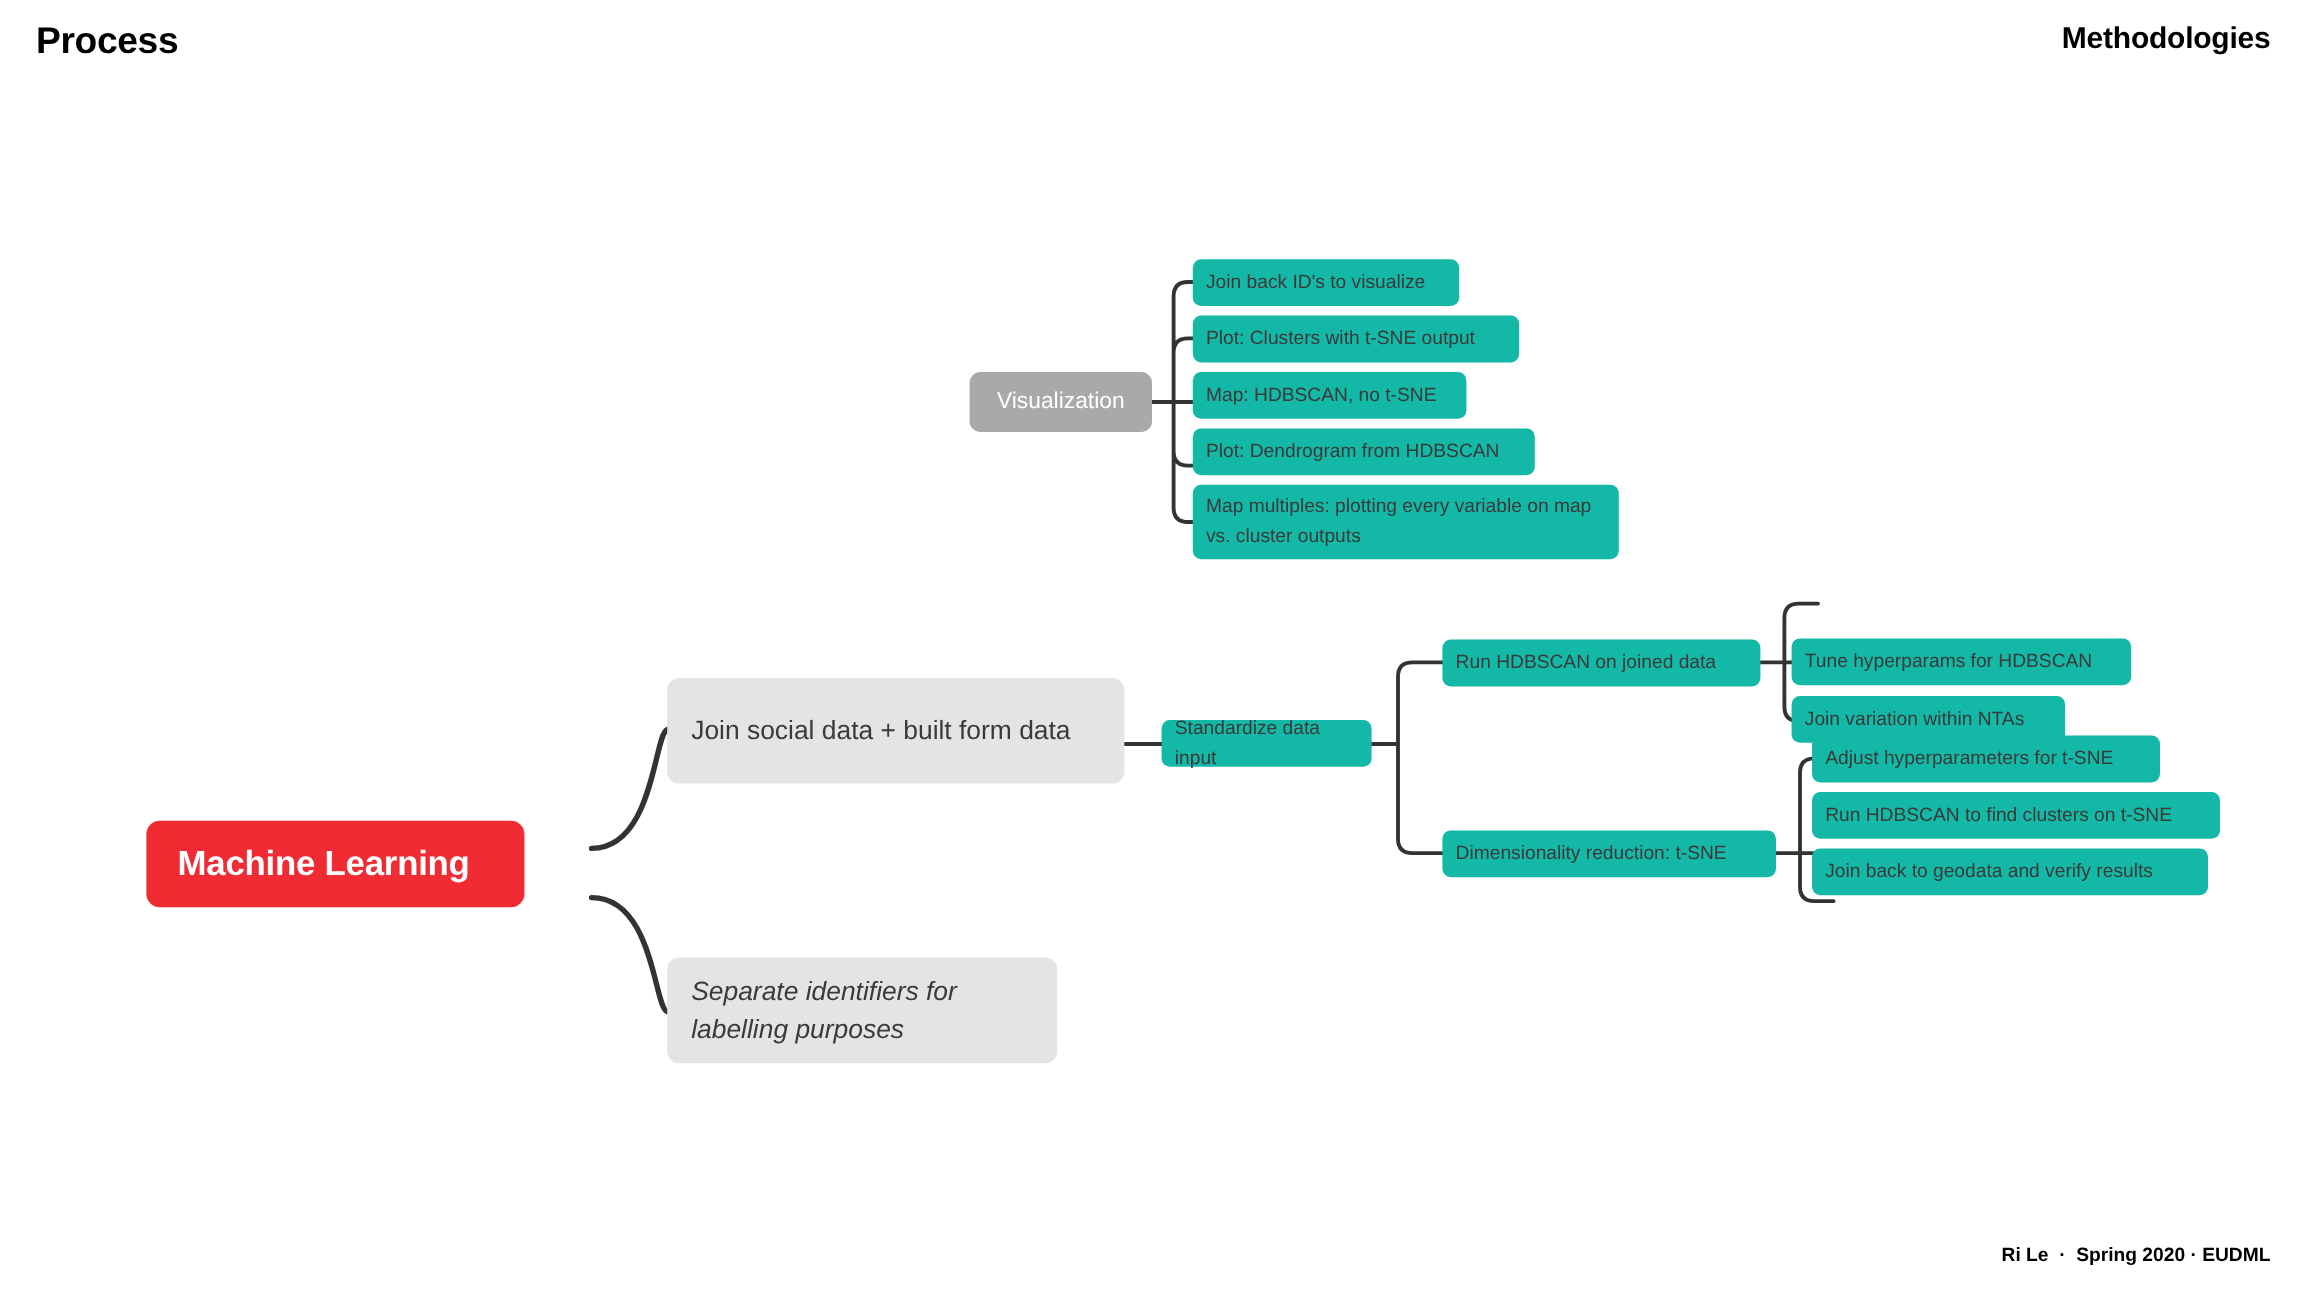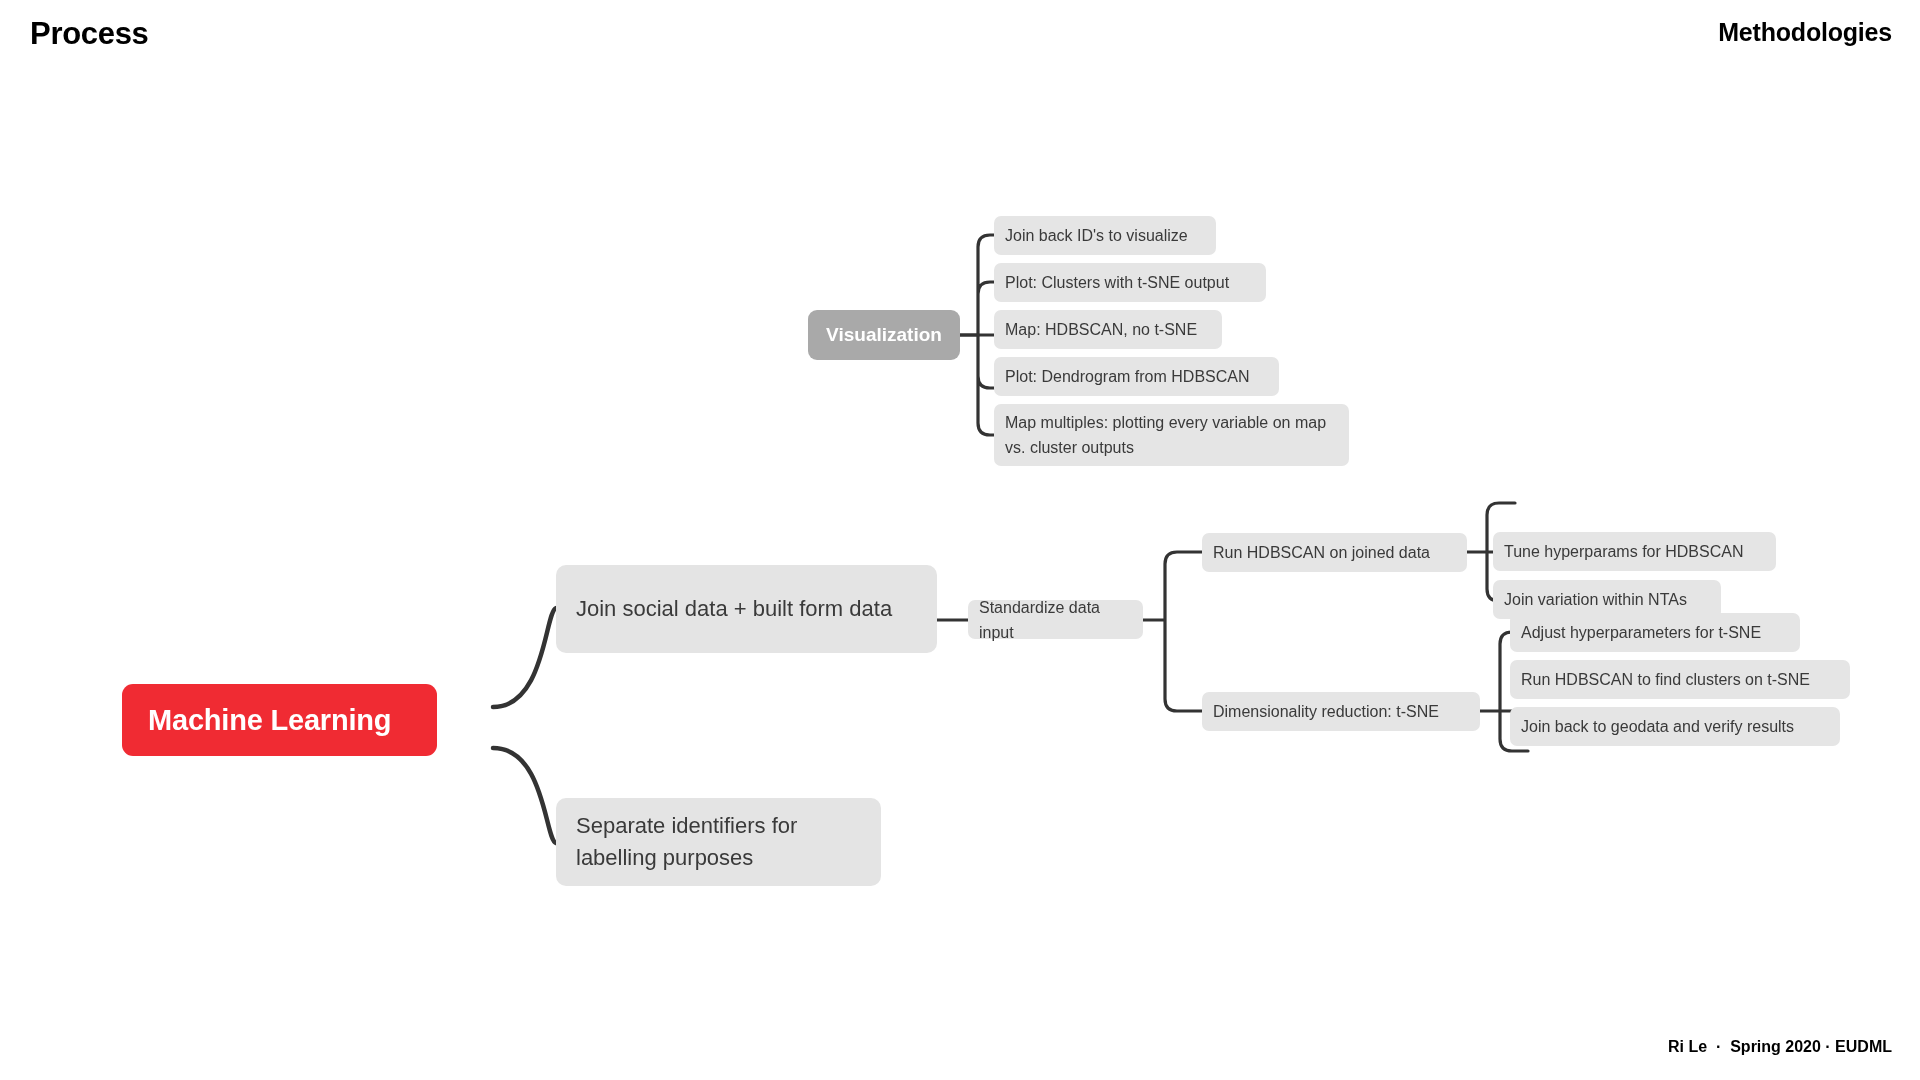--- a/index.html
+++ b/index.html
@@ -90,28 +90,28 @@
     padding: 0 20px;
     line-height: 32px;
     border-radius: 10px;
   }
 
   
   .node.accent {
     background: #A9A9A9;
     color: #ffffff;
     font-size: 19px;
-    font-weight: bold;
+    font-weight: normal;
     padding: 0 16px;
     border-radius: 9px;
   }
 
   
   .node.chip {
-    background: #e5e5e5;
+    background: #14b8a6;
     color: #3A3A3A;
     font-size: 16px;
     padding: 0 11px;
     line-height: 25px;
     border-radius: 7px;
   }
   .node.chip.two-line {
     align-items: center;
     line-height: 25px;
     padding-top: 2px;
@@ -160,21 +160,21 @@
   </svg>
 
   <div class="node root" style="left:122px; top:684px; width:315px; height:72px;">
     <span>Machine Learning</span>
   </div>
 
   <div class="node branch" style="left:556px; top:565px; width:381px; height:88px;">
     <span>Join social data + built form data</span>
   </div>
 
-  <div class="node branch" style="left:556px; top:798px; width:325px; height:88px;">
+  <div class="node branch" style="left:556px; top:798px; width:325px; height:88px;font-style:italic;">
     <span>Separate identifiers for labelling purposes</span>
   </div>
 
   <div class="node chip" style="left:968px; top:600px; width:175px; height:39px;">
     <span>Standardize data input</span>
   </div>
 
   <div class="node chip" style="left:1202px; top:533px; width:265px; height:39px;">
     <span>Run HDBSCAN on joined data</span>
   </div>

